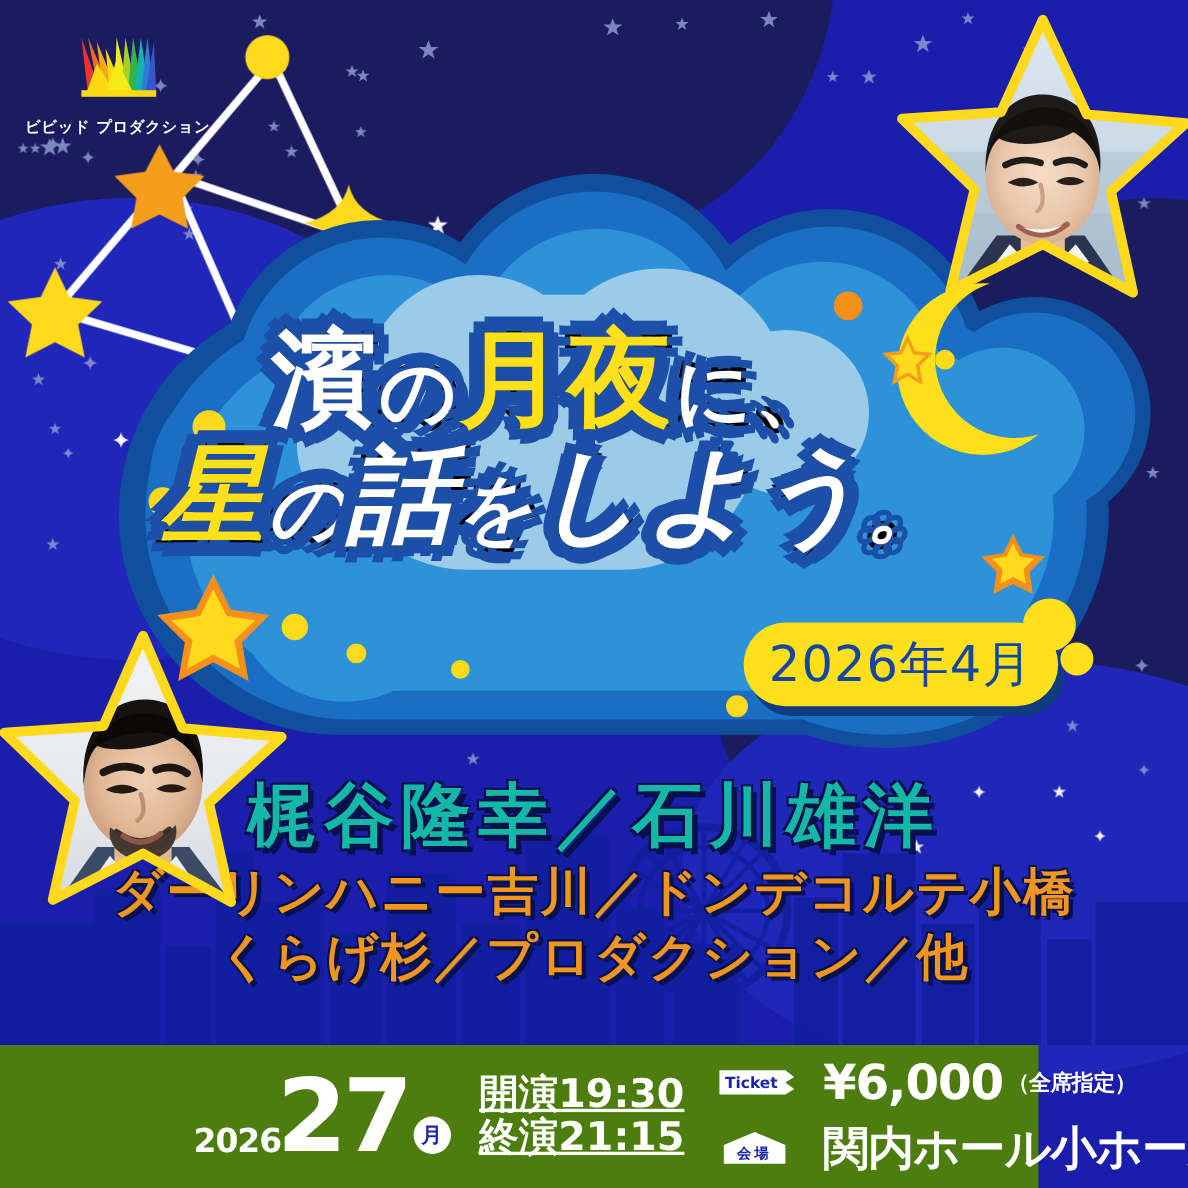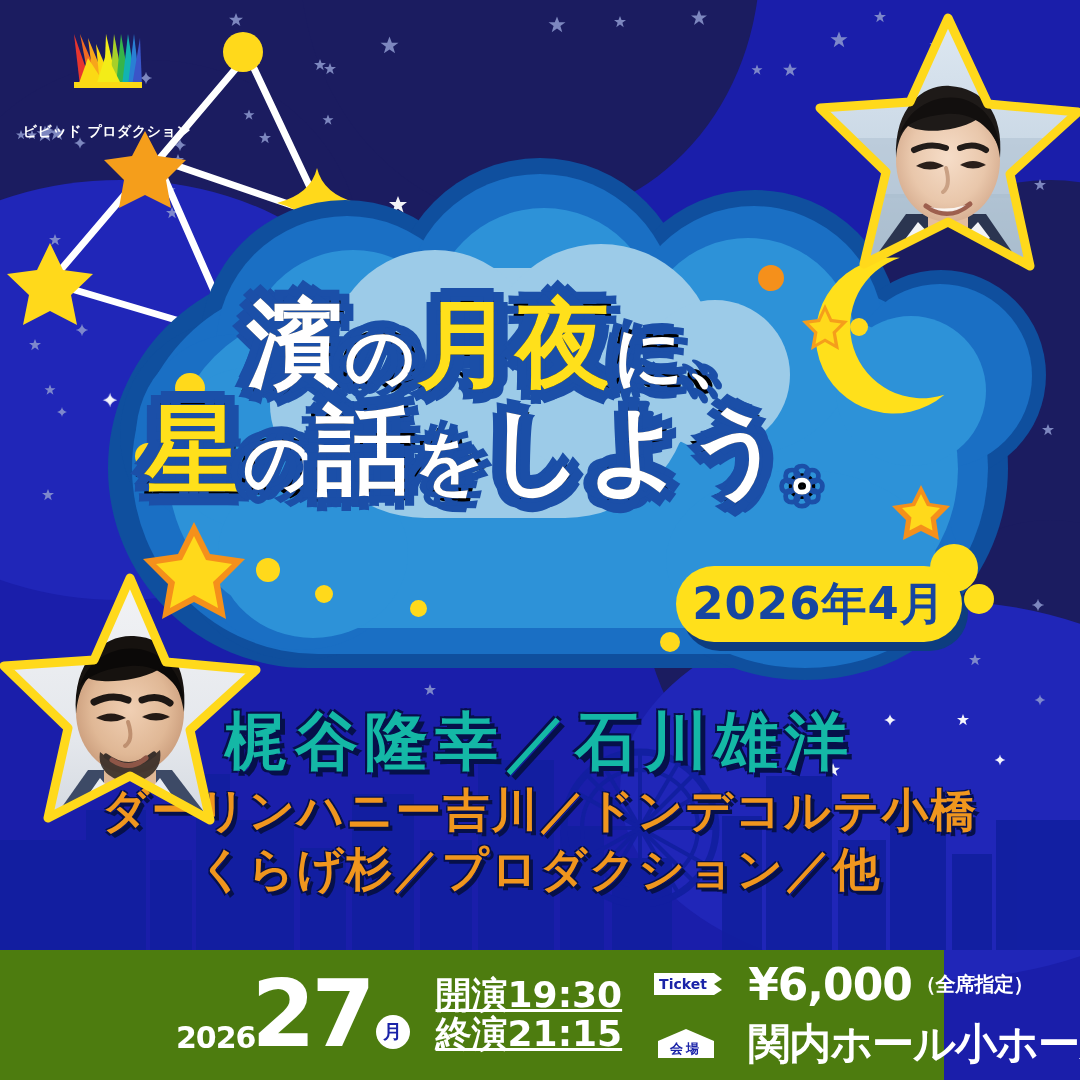--- a/index.html
+++ b/index.html
@@ -45,21 +45,21 @@
     text-align:center;z-index:40;
   }
   .tline{
     font-family:"DejaVu Sans","Liberation Sans",sans-serif;
     font-weight:bold;
     letter-spacing:2px;
     line-height:1.0;
     white-space:nowrap;
   }
   .tline1{font-size:96px;}
-  .tline2{font-size:96px;margin-top:10px;}
+  .tline2{font-size:96px;margin-top:10px;font-style:italic;}
   .tchar{
     display:inline-block;
     color:#ffffff;
     -webkit-text-stroke:9px #000;
     paint-order:stroke fill;
     text-shadow:
       0 0 0 #000,
       -14px 0 0 #1b4fa8, 14px 0 0 #1b4fa8,
       0 -14px 0 #1b4fa8, 0 14px 0 #1b4fa8,
       -10px -10px 0 #1b4fa8, 10px -10px 0 #1b4fa8,
@@ -77,21 +77,21 @@
     position:absolute;left:6px;top:9px;
     width:286px;height:76px;border-radius:38px;background:#0d3d80;
   }
   .datebadge .pill{
     position:relative;
     width:286px;height:76px;border-radius:38px;
     background:#ffe01b;
     display:flex;align-items:center;justify-content:center;
   }
   .datebadge .pill span{
-    color:#1746a0;font-weight:bold;font-size:45px;letter-spacing:1px;
+    color:#1746a0;font-weight:normal;font-size:45px;letter-spacing:1px;
     white-space:nowrap;
     text-align:right;
   }
   .knob{position:absolute;background:#ffe01b;border-radius:50%;}
   .knob.k1{left:254px;top:-22px;width:48px;height:48px;}
   .knob.k2{left:288px;top:18px;width:30px;height:30px;}
 
   
   .skyline{position:absolute;left:0;bottom:130px;width:1080px;height:230px;z-index:20;}
 
@@ -112,21 +112,21 @@
 
   
   .starphoto{position:absolute;z-index:60;}
   .starphoto svg{display:block;}
 
   
   .logo{position:absolute;left:22px;top:28px;z-index:70;width:170px;text-align:center;}
   .logo .mark{width:100%;}
   .logo .lname{
     color:#fff;font-size:14px;font-weight:bold;letter-spacing:0.5px;
-    margin-top:19px;font-family:"DejaVu Sans","Liberation Sans",sans-serif;
+    margin-top:3px;font-family:"DejaVu Sans","Liberation Sans",sans-serif;
   }
 
   
   .bottombar{
     position:absolute;left:0;bottom:0;width:944px;height:130px;
     background:#4d7c0f;z-index:80;
     display:flex;align-items:center;
   }
   .bb-inner{display:flex;align-items:center;width:100%;padding:0 0 0 172px;color:#fff;}
 

